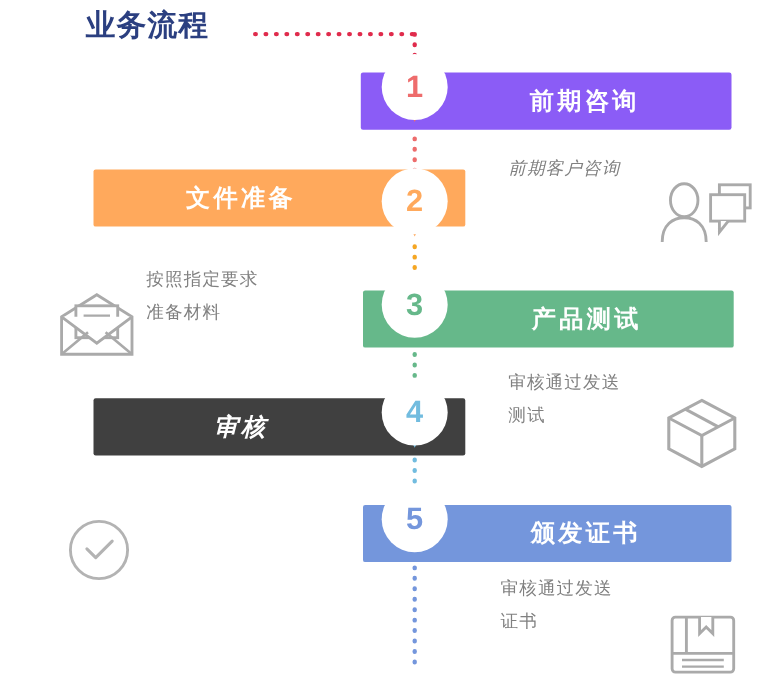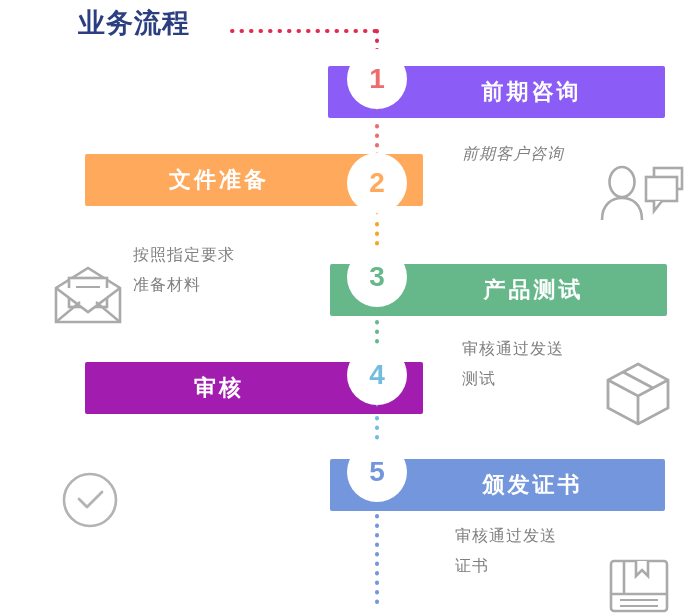--- a/index.html
+++ b/index.html
@@ -197,21 +197,21 @@
   <div class="desc" style="left:462px; top:334px;">审核通过发送
 测试</div>
 
   <svg class="flow-icon" style="left:604px; top:360px;" width="68" height="68" viewBox="0 0 68 68" xmlns="http://www.w3.org/2000/svg" fill="none" stroke="#aaaaaa" stroke-width="2.8">
     <path d="M34,4 L64,20 L64,48 L34,64 L4,48 L4,20 Z"></path>
     <path d="M4,20 L34,36 L64,20"></path>
     <path d="M34,36 L34,64"></path>
     <path d="M19,12 L49,28"></path>
   </svg>
 
-  <div class="step-bar bar-right" style="left:85px; top:362px; width:338px; background:#a21caf;">
+  <div class="step-bar bar-right" style="left:85px; top:362px; width:338px; background:#404040;font-style:italic;">
     <div class="bar-shadow"></div>
     <div class="bar-title">审核</div>
   </div>
   <div class="pin" style="left:347px; top:345px; color:#72BCDF;">
     <div class="tail"></div>
     <div class="disc"></div>
     <div class="num" style="color:#72BCDF;">4</div>
   </div>
 
   <svg class="flow-icon" style="left:60px; top:470px;" width="60" height="60" viewBox="0 0 60 60" xmlns="http://www.w3.org/2000/svg" fill="none" stroke="#b3b3b3" stroke-width="2.6">

